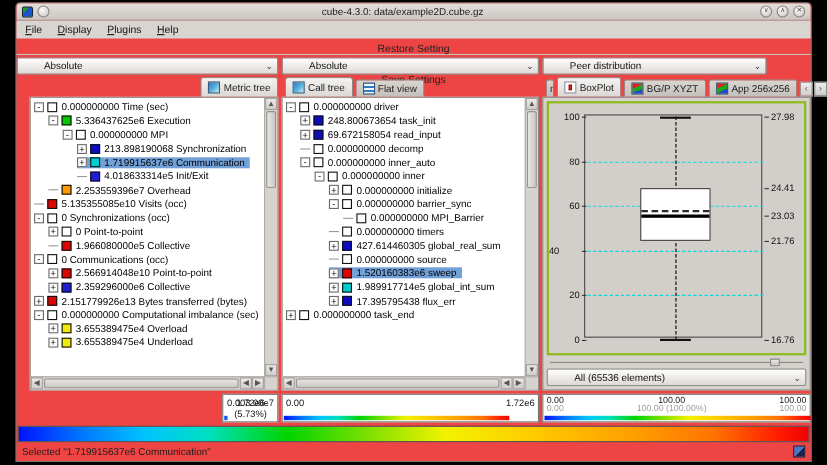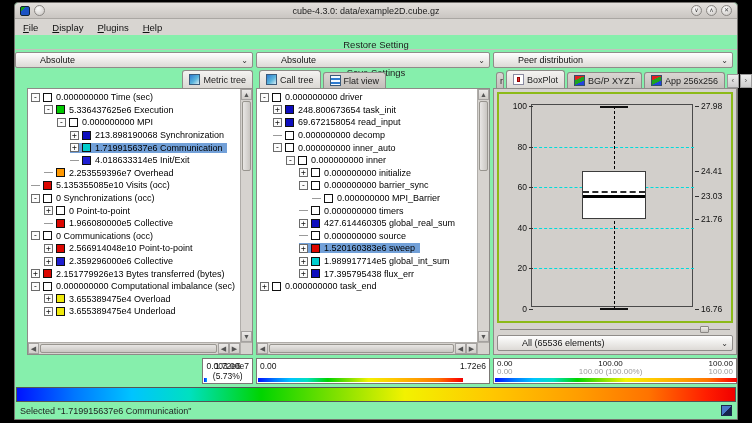--- a/index.html
+++ b/index.html
@@ -1,19 +1,19 @@
 <!DOCTYPE html>
 <html><head>
 <meta charset="utf-8">
 <style>
   * { box-sizing:border-box; margin:0; padding:0; }
   html,body { width:752px; height:423px; background:#000; overflow:hidden;
     font-family:"Liberation Sans", sans-serif; }
   .window { position:absolute; left:14px; top:2px; width:724px; height:418px;
-    background:#86efac; border:1px solid #767370; border-radius:4px 4px 0 0;
+    background:#ef4444; border:1px solid #767370; border-radius:4px 4px 0 0;
     display:flex; flex-direction:column; }
 
   
   .titlebar { height:16px; display:flex; align-items:center; padding:0 5px;
     background:linear-gradient(#e3e0dc,#cac6c2); border-bottom:1px solid #aaa7a3;
     border-radius:4px 4px 0 0; }
   .logo { width:10px; height:10px; border-radius:2px; flex:none;
     background:linear-gradient(135deg,#17a317 0 30%,#1b52c4 30% 100%); border:1px solid #123; }
   .rbtn { width:11px; height:11px; border-radius:50%; flex:none;
     background:radial-gradient(circle at 35% 30%, #fbfbfa, #c7c3bf); border:1px solid #8a8784;
@@ -29,21 +29,21 @@
   .tb-handle { width:3px; height:11px; border-left:2px dotted #a8a5a1; margin-right:2px; }
   .chev { font-size:8px; color:#333; }
 
   
   .comborow { display:flex; gap:3px; padding:2px 0 2px; height:20px; }
   .combo { height:16px; border:1px solid #8f8c89; border-radius:2px;
     background:linear-gradient(#fefefe,#dddad6); font-size:9px; color:#111;
     display:flex; align-items:center; padding:0 4px; }
   .combo .cname { flex:1; overflow:hidden; white-space:nowrap;margin-left:20px; }
   .combo .chev { margin-left:4px; }
-  .c1{width:238px;} .c2{width:234px;} .c3{width:240px;}
+  .c1{width:238px;} .c2{width:234px;} .c3{width:204px;}
 
   
   .main { display:flex; gap:3px; flex:1; min-height:0; }
   .col { display:flex; flex-direction:column; min-height:0; }
   .w1{width:238px;align-items:flex-end;} .w2{width:234px;} .w3{width:244px;}
   .tabbar { height:18px; display:flex; align-items:flex-end; gap:2px; padding-left:3px; }
   .tab { height:16px; display:flex; align-items:center; gap:3px; padding:0 6px;
     background:linear-gradient(#d9d6d2,#c3bfbb); border:1px solid #8e8b88; border-bottom:none;
     border-radius:3px 3px 0 0; font-size:9px; color:#222; white-space:nowrap; }
   .tab.active { height:18px; background:linear-gradient(#f4f3f1,#dbd8d4); }
@@ -544,21 +544,21 @@
           <div class="plotinner" id="plotinner"></div>
         <div class="pl-el grid" style="left: 35px; width: 160px; top: 174.4px;"></div>
             <div class="pl-el grid" style="left: 35px; width: 160px; top: 133.8px;"></div>
             <div class="pl-el grid" style="left: 35px; width: 160px; top: 93.2px;"></div>
             <div class="pl-el grid" style="left: 35px; width: 160px; top: 52.6px;"></div>
             <div class="pl-el tickline" style="left: 30px; width: 4px; height: 1px; top: 215px;"></div>
             <div class="pl-el ticklabel" style="left: 0px; width: 28px; top: 210px; text-align: right;">0</div>
             <div class="pl-el tickline" style="left: 30px; width: 4px; height: 1px; top: 174.4px;"></div>
             <div class="pl-el ticklabel" style="left: 0px; width: 28px; top: 169.4px; text-align: right;">20</div>
             <div class="pl-el tickline" style="left: 30px; width: 4px; height: 1px; top: 133.8px;"></div>
-            <div class="pl-el ticklabel" style="left: 0px; width: 28px; top: 128.8px; text-align: right;">40</div>
+            <div class="pl-el ticklabel" style="left: 0px; width: 28px; top: 128.8px; text-align: left;">40</div>
             <div class="pl-el tickline" style="left: 30px; width: 4px; height: 1px; top: 93.2px;"></div>
             <div class="pl-el ticklabel" style="left: 0px; width: 28px; top: 88.2px; text-align: right;">60</div>
             <div class="pl-el tickline" style="left: 30px; width: 4px; height: 1px; top: 52.6px;"></div>
             <div class="pl-el ticklabel" style="left: 0px; width: 28px; top: 47.6px; text-align: right;">80</div>
             <div class="pl-el tickline" style="left: 30px; width: 4px; height: 1px; top: 12px;"></div>
             <div class="pl-el ticklabel" style="left: 0px; width: 28px; top: 7px; text-align: right;">100</div>
             <div class="pl-el tickline" style="left: 196px; width: 4px; height: 1px; top: 12px;"></div>
             <div class="pl-el ticklabel" style="left: 202px; top: 7px;">27.98</div>
             <div class="pl-el tickline" style="left: 196px; width: 4px; height: 1px; top: 76.5909px;"></div>
             <div class="pl-el ticklabel" style="left: 202px; top: 71.5909px;">24.41</div>

